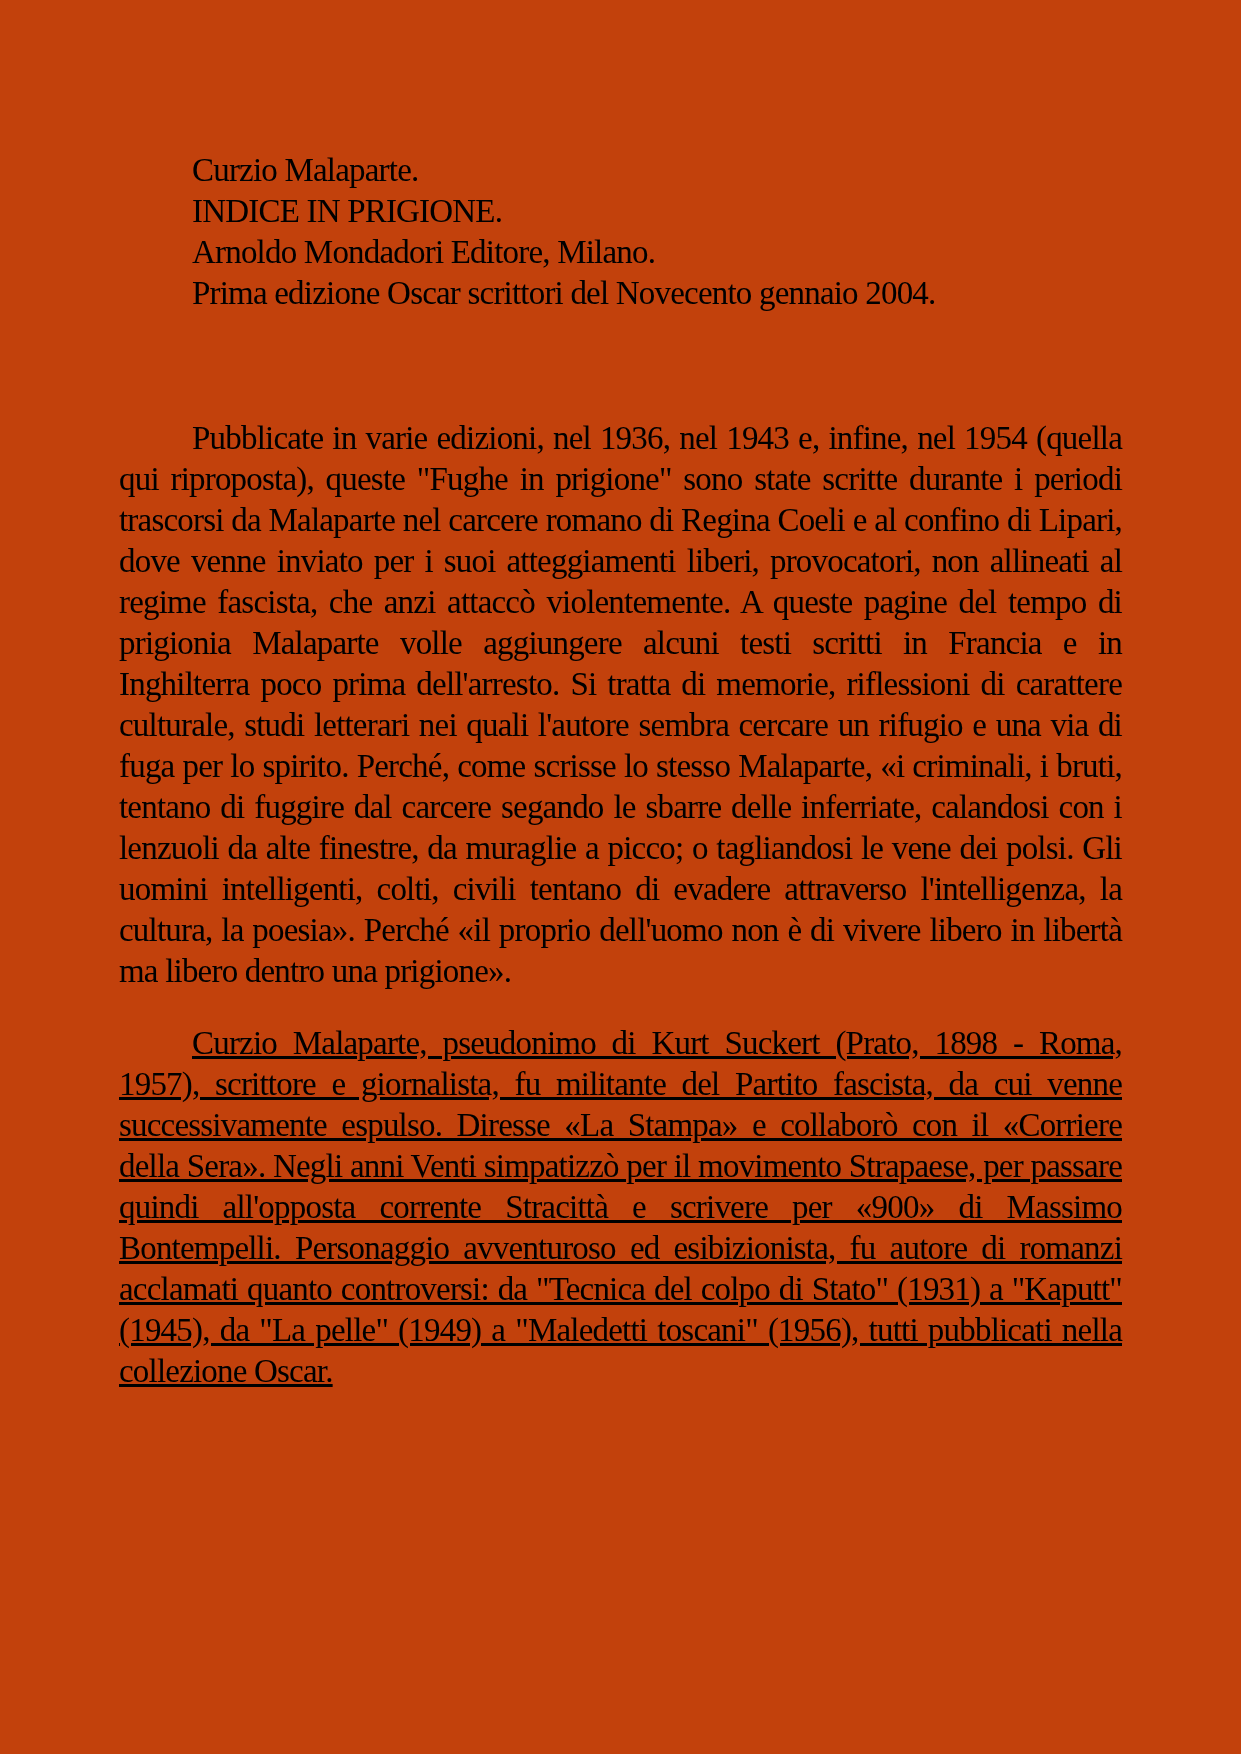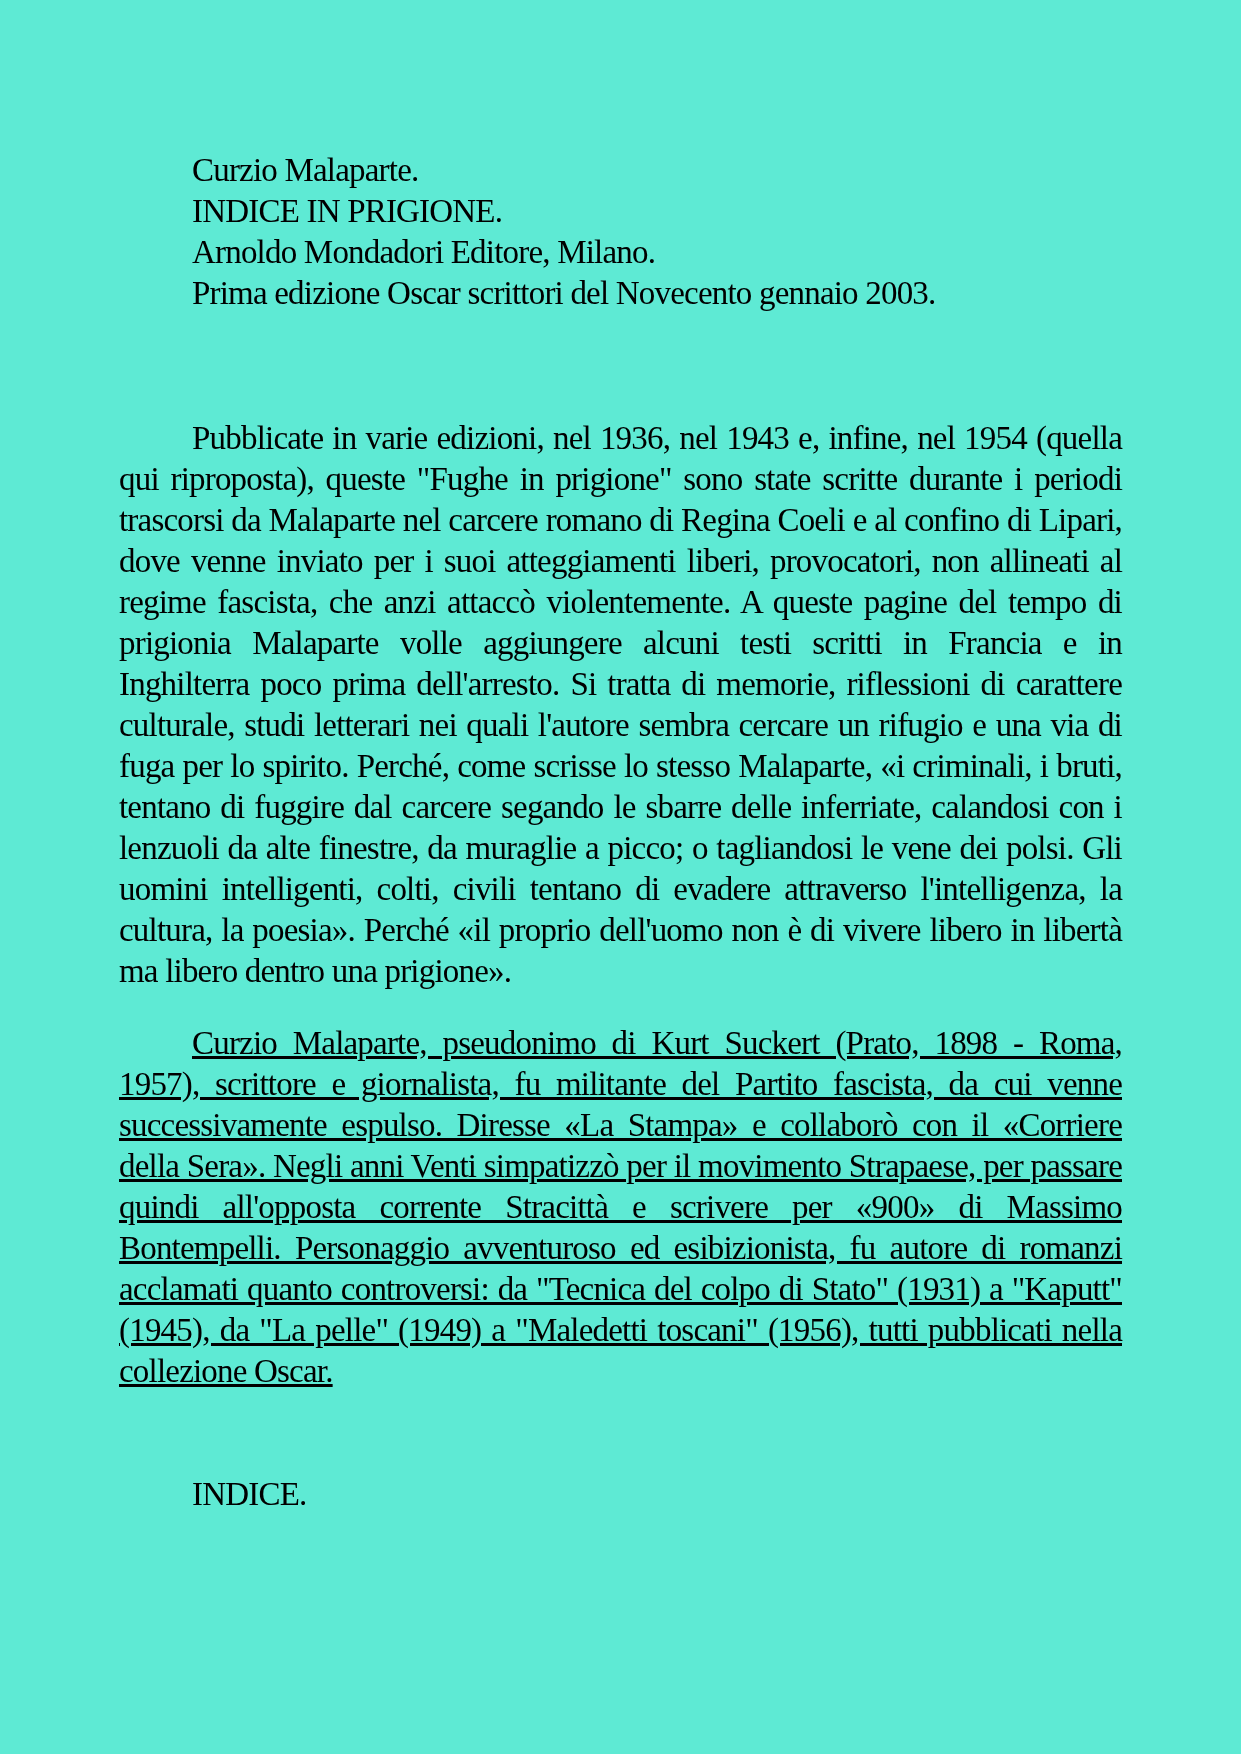--- a/index.html
+++ b/index.html
@@ -4,21 +4,21 @@
 <style>
   html, body {
     margin: 0;
     padding: 0;
     background: #ffffff;
   }
   .page {
     position: relative;
     width: 1241px;
     height: 1754px;
-    background: #5eead4;
+    background: #c2410c;
     box-sizing: border-box;
     padding: 150px 119px 0 119px;
     font-family: "Liberation Serif", "DejaVu Serif", serif;
     font-size: 33px;
     line-height: 41px;
     letter-spacing: -0.8px;
     color: #000000;
     overflow: hidden;
   }
   .header-block {
@@ -46,22 +46,21 @@
 </style>
 </head>
 <body>
 
 <div class="page">
 
   <div class="header-block">
     <div class="header-line">Curzio Malaparte.</div>
     <div class="header-line">INDICE IN PRIGIONE.</div>
     <div class="header-line">Arnoldo Mondadori Editore, Milano.</div>
-    <div class="header-line">Prima edizione Oscar scrittori del Novecento gennaio 2003.</div>
+    <div class="header-line">Prima edizione Oscar scrittori del Novecento gennaio 2004.</div>
   </div>
 
   <div class="para para-description">Pubblicate in varie edizioni, nel 1936, nel 1943 e, infine, nel 1954 (quella qui riproposta), queste "Fughe in prigione" sono state scritte durante i periodi trascorsi da Malaparte nel carcere romano di Regina Coeli e al confino di Lipari, dove venne inviato per i suoi atteggiamenti liberi, provocatori, non allineati al regime fascista, che anzi attaccò violentemente. A queste pagine del tempo di prigionia Malaparte volle aggiungere alcuni testi scritti in Francia e in Inghilterra poco prima dell'arresto. Si tratta di memorie, riflessioni di carattere culturale, studi letterari nei quali l'autore sembra cercare un rifugio e una via di fuga per lo spirito. Perché, come scrisse lo stesso Malaparte, «i criminali, i bruti, tentano di fuggire dal carcere segando le sbarre delle inferriate, calandosi con i lenzuoli da alte finestre, da muraglie a picco; o tagliandosi le vene dei polsi. Gli uomini intelligenti, colti, civili tentano di evadere attraverso l'intelligenza, la cultura, la poesia». Perché «il proprio dell'uomo non è di vivere libero in libertà ma libero dentro una prigione».</div>
 
   <div class="para para-bio">Curzio Malaparte, pseudonimo di Kurt Suckert (Prato, 1898 - Roma, 1957), scrittore e giornalista, fu militante del Partito fascista, da cui venne successivamente espulso. Diresse «La Stampa» e collaborò con il «Corriere della Sera». Negli anni Venti simpatizzò per il movimento Strapaese, per passare quindi all'opposta corrente Stracittà e scrivere per «900» di Massimo Bontempelli. Personaggio avventuroso ed esibizionista, fu autore di romanzi acclamati quanto controversi: da "Tecnica del colpo di Stato" (1931) a "Kaputt" (1945), da "La pelle" (1949) a "Maledetti toscani" (1956), tutti pubblicati nella collezione Oscar.</div>
 
-  <div class="index-heading">INDICE.</div>
 
 </div>
 
 </body></html>

